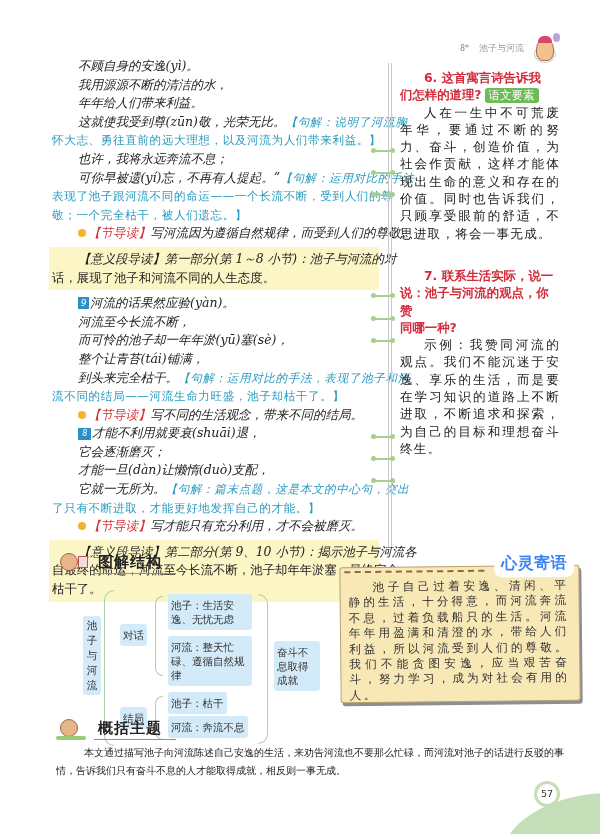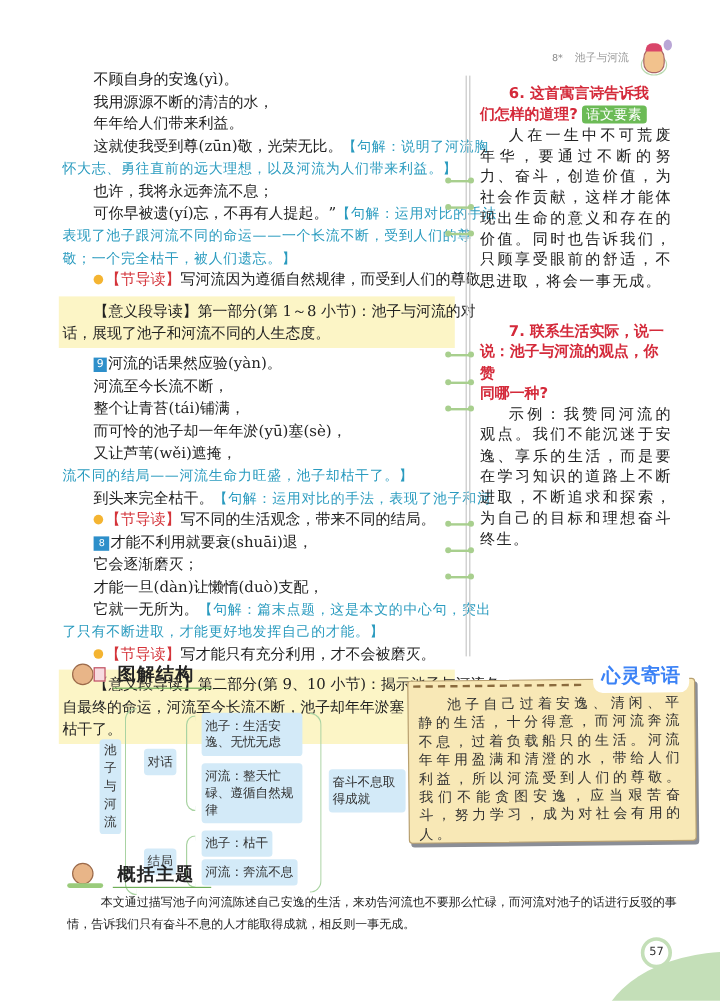--- a/index.html
+++ b/index.html
@@ -12,21 +12,21 @@
   .header .lesson-title { font-family: "DejaVu Sans", sans-serif; font-size: 9px; color: #999; }
   .mascot { width: 26px; height: 30px; position: relative; }
   .mascot .body { position: absolute; left: 2px; top: 6px; width: 18px; height: 22px; background: #f2c28d; border: 1px solid #a66; border-radius: 45% 45% 40% 40%; }
   .mascot .cap { position: absolute; left: 4px; top: 3px; width: 14px; height: 7px; background: #d9466a; border-radius: 8px 8px 2px 2px; }
   .mascot .balloon { position: absolute; right: 0; top: 0; width: 7px; height: 9px; background: #b9a6d6; border-radius: 50%; }
   .mascot .ring { position: absolute; left: 0; top: 12px; width: 22px; height: 18px; border: 1.5px solid #b9d9b0; border-radius: 50%; }
 
   
   .main { position: absolute; left: 52px; top: 57px; width: 323px; line-height: 18.6px; }
   .line { white-space: nowrap; }
-  .ind1 { padding-left: 26px; }
+  .ind1 { padding-left: 26px; font-style: italic; }
   .note { color: #2a9bbf; font-family: "DejaVu Sans", sans-serif; font-size: 11.6px; letter-spacing: 0.6px; }
   .jdd-tag { color: #d4343a; }
   .bullet { display: inline-block; width: 8px; height: 8px; border-radius: 50%; background: #f4b431; margin-right: 2px; vertical-align: 0px; }
   .sectnum { display: inline-block; width: 11px; height: 12px; background: #2d8fca; color: #fff; font-family: "DejaVu Sans", sans-serif; font-size: 9px; line-height: 12px; text-align: center; vertical-align: 1px; margin-right: 1px; }
   .sectnum.wide { width: 13px; font-size: 8px; letter-spacing: -0.5px; }
   .yellowbox { background: #fcf5c6; margin-left: -3px; padding: 3px 3px 3px 3px; margin-top: 4px; margin-bottom: 4px; width: 330px; font-size: 12.4px; }
   .yellowbox .lbl { font-family: "DejaVu Serif", serif; }
 
   
   .divider { position: absolute; left: 388px; top: 63px; width: 4px; height: 484px; border-left: 1.2px solid #c8c8c8; border-right: 1.2px solid #c8c8c8; }
@@ -95,25 +95,24 @@
   <div class="line note">敬；一个完全枯干，被人们遗忘。】</div>
   <div class="line ind1"><span class="bullet"></span><span class="jdd-tag">【节导读】</span><span>写河流因为遵循自然规律，而受到人们的尊敬。</span></div>
 
   <div class="yellowbox">
     <div class="line ind1"><span class="lbl">【意义段导读】</span><span>第一部分(第 1～8 小节)：池子与河流的对</span></div>
     <div class="line">话，展现了池子和河流不同的人生态度。</div>
   </div>
 
   <div class="line ind1"><span class="sectnum">9</span><span>河流的话果然应验(yàn)。</span></div>
   <div class="line ind1">河流至今长流不断，</div>
+  <div class="line ind1">而可怜的池子却一年年淤(yū)塞(sè)，</div>
   <div class="line ind1">整个让青苔(tái)铺满，</div>
-  <div class="line ind1">而可怜的池子却一年年淤(yū)塞(sè)，</div>
-  <div class="line ind1">又让芦苇(wěi)遮掩，</div>
+  <div class="line ind1"><span>到头来完全枯干。</span><span class="note">【句解：运用对比的手法，表现了池子和河</span></div>
   <div class="line note">流不同的结局——河流生命力旺盛，池子却枯干了。】</div>
-  <div class="line ind1"><span>到头来完全枯干。</span><span class="note">【句解：运用对比的手法，表现了池子和河</span></div>
   <div class="line ind1"><span class="bullet"></span><span class="jdd-tag">【节导读】</span><span>写不同的生活观念，带来不同的结局。</span></div>
 
   <div class="line ind1"><span class="sectnum wide">8</span><span>才能不利用就要衰(shuāi)退，</span></div>
   <div class="line ind1">它会逐渐磨灭；</div>
   <div class="line ind1">才能一旦(dàn)让懒惰(duò)支配，</div>
   <div class="line ind1"><span>它就一无所为。</span><span class="note">【句解：篇末点题，这是本文的中心句，突出</span></div>
   <div class="line note">了只有不断进取，才能更好地发挥自己的才能。】</div>
   <div class="line ind1"><span class="bullet"></span><span class="jdd-tag">【节导读】</span><span>写才能只有充分利用，才不会被磨灭。</span></div>
 
   <div class="yellowbox">
@@ -173,21 +172,21 @@
   <div class="brace" style="left:75px; top:6px; width:8px; height:80px;"></div>
   <div class="dbox" style="left:88px; top:4px; width:84px;">池子：生活安逸、无忧无虑</div>
   <div class="dbox" style="left:88px; top:46px; width:84px;">河流：整天忙碌、遵循自然规律</div>
 
   <div class="dbox" style="left:40px; top:117px;">结局</div>
   <div class="brace" style="left:75px; top:106px; width:8px; height:44px;"></div>
   <div class="dbox" style="left:88px; top:102px;">池子：枯干</div>
   <div class="dbox" style="left:88px; top:126px;">河流：奔流不息</div>
 
   <div class="brace r" style="left:178px; top:4px; width:10px; height:150px;"></div>
-  <div class="dbox" style="left:194px; top:51px; width:64px;">奋斗不息取得成就</div>
+  <div class="dbox" style="left:194px; top:51px; width:46px;">奋斗不息取得成就</div>
 </div>
 
 <div class="card">
   <div class="dash"></div>
   <div class="badge">心灵寄语</div>
   <div class="text">池子自己过着安逸、清闲、平静的生活，十分得意，而河流奔流不息，过着负载船只的生活。河流年年用盈满和清澄的水，带给人们利益，所以河流受到人们的尊敬。我们不能贪图安逸，应当艰苦奋斗，努力学习，成为对社会有用的人。</div>
 </div>
 
 <div class="sec-head" style="left:56px; top:716px;">
   <div class="icon">

